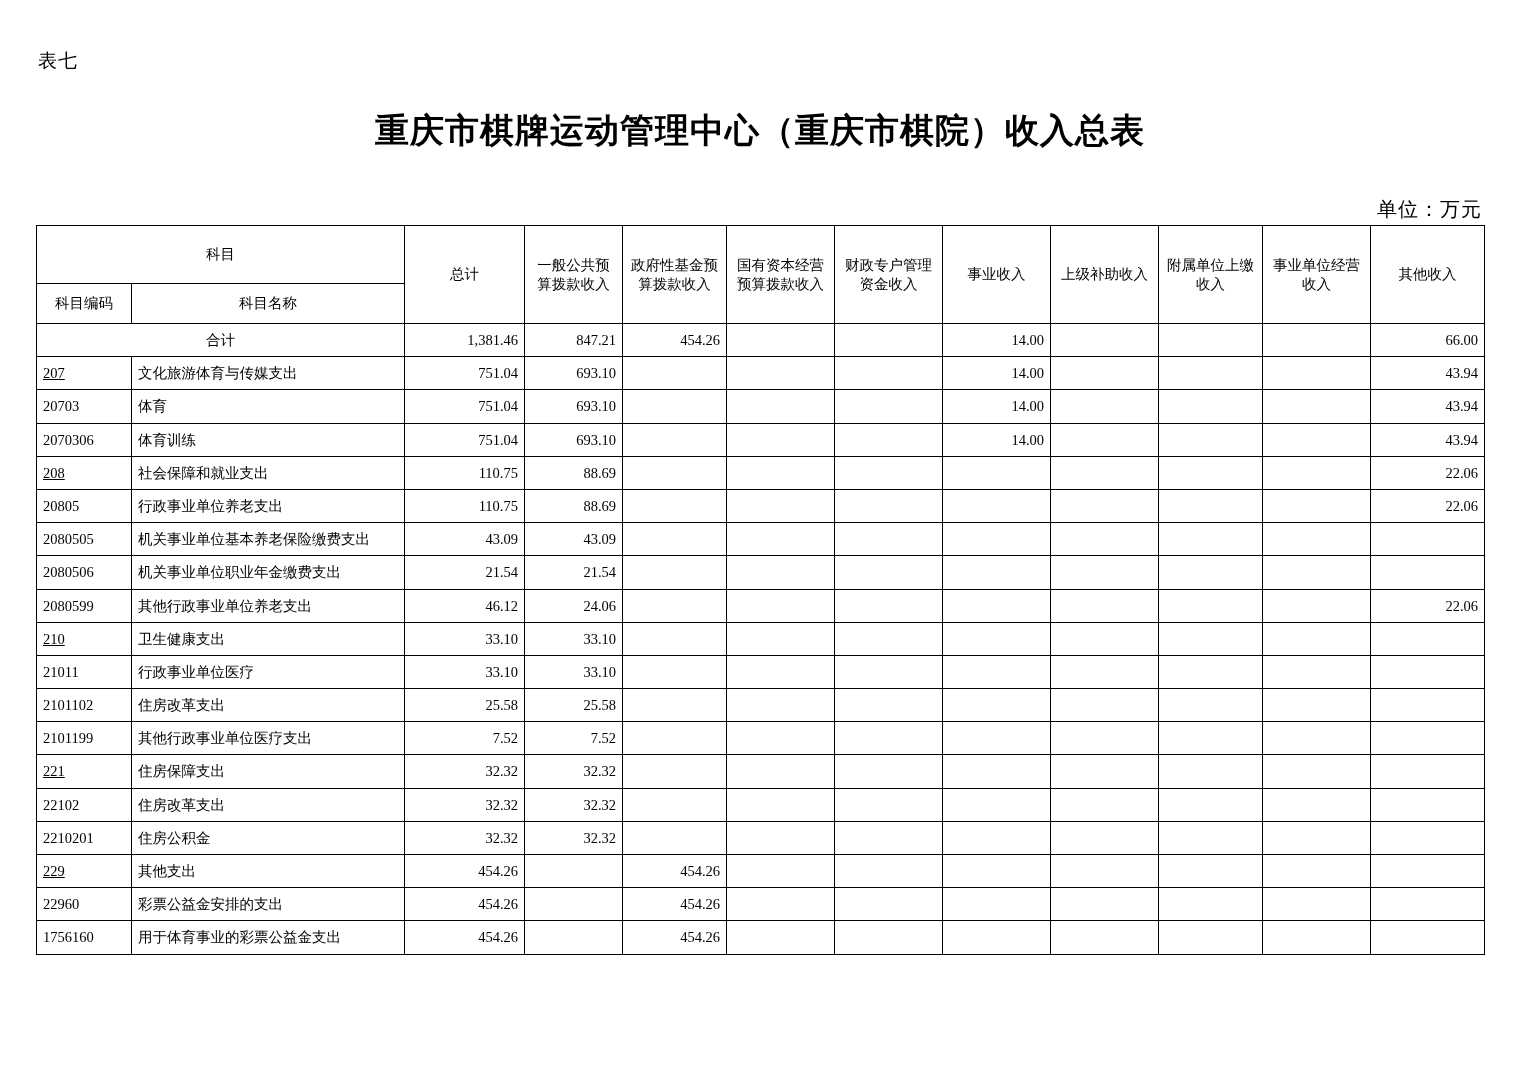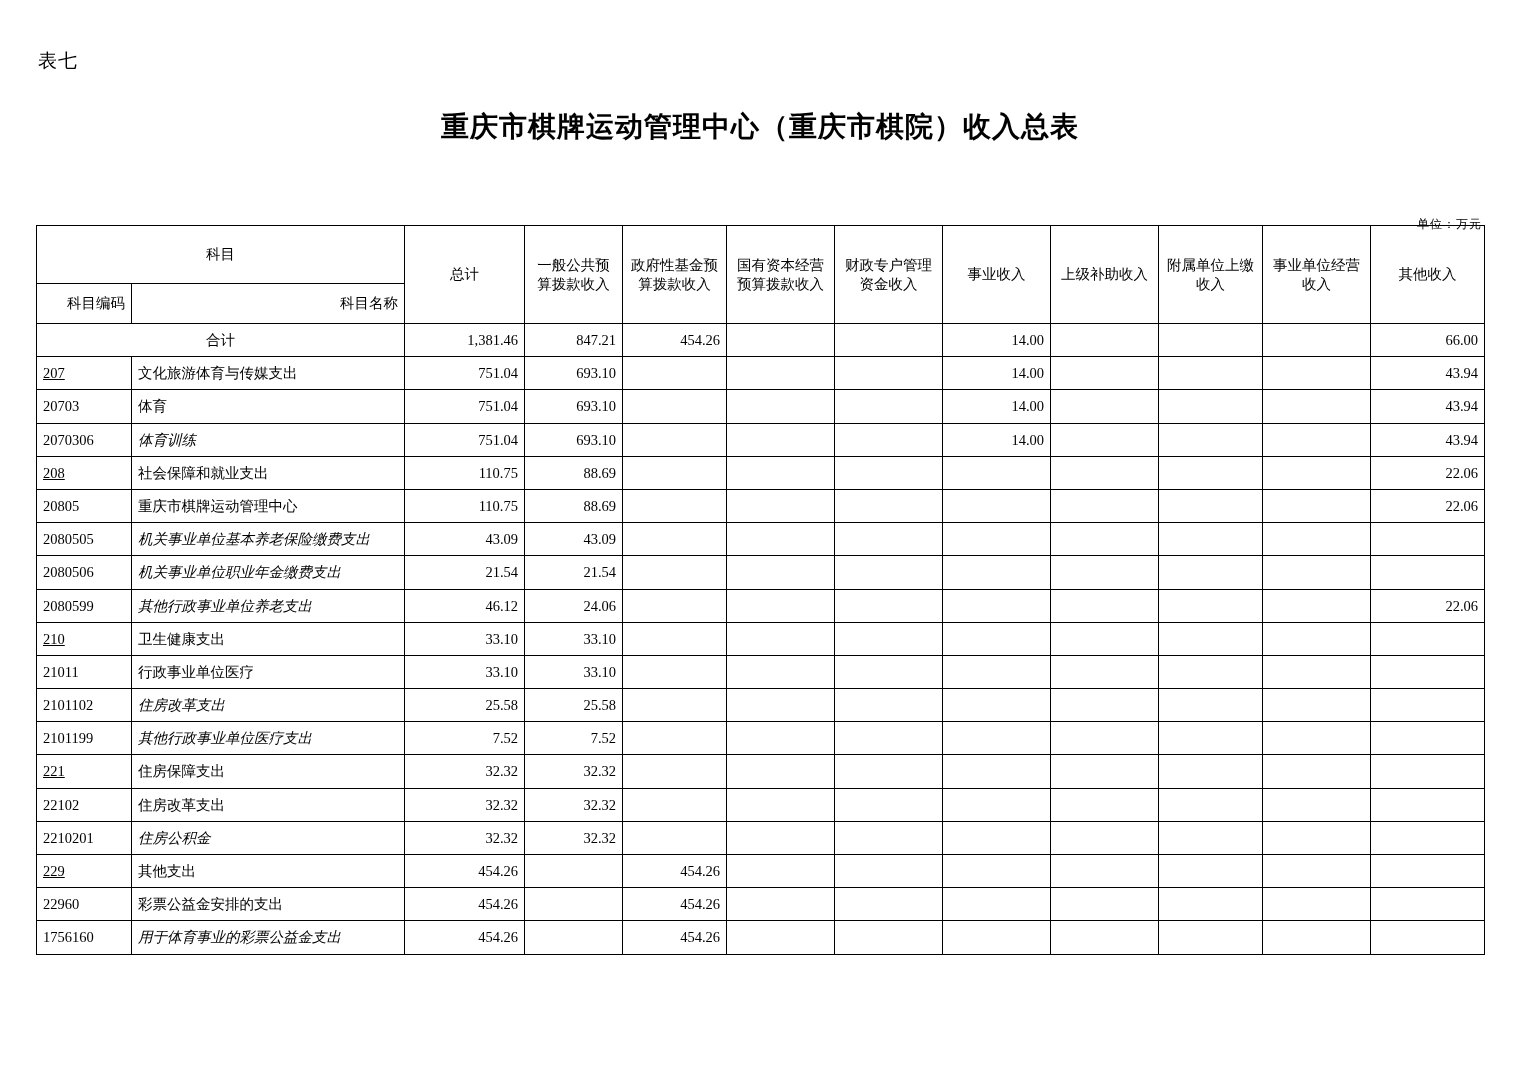--- a/index.html
+++ b/index.html
@@ -28,53 +28,52 @@
     font-size: 19px;
     font-family: "Liberation Serif", "DejaVu Serif", serif;
     letter-spacing: 1px;
   }
   .doc-title {
     position: absolute;
     left: 0;
     top: 108px;
     width: 1520px;
     text-align: center;
-    font-size: 28px;
+    font-size: 34px;
     font-weight: bold;
     letter-spacing: 1px;
     font-family: "Liberation Serif", "DejaVu Serif", serif;
   }
   .unit-label {
     position: absolute;
     right: 38px;
     top: 196px;
-    font-size: 12px;
+    font-size: 20px;
     letter-spacing: 1px;
-    margin-top: 20px;
   }
   table.main {
     position: absolute;
     left: 36px;
     top: 225px;
     border-collapse: collapse;
     width: 1448px;
     table-layout: fixed;
     padding-left: 13px;
   }
   table.main td, table.main th {
     border: 1px solid #000000;
     font-weight: normal;
     font-size: 14.5px;
     padding: 0 6px;
     vertical-align: middle;
     line-height: 1.25;
     box-sizing: border-box;
   }
   .hdr {
-    text-align: right;
+    text-align: center;
     font-size: 14.5px;
     height: 40px;
   }
   .hdr-subject {
     text-align: center;
     height: 58px;
     font-size: 15px;
   }
   .hdr-tall {
     height: 98px;
@@ -93,21 +92,21 @@
   .name {
     text-align: left;
     font-size: 14px;
   }
   .row td { height: 33.2px; }
   .total-row td { height: 33.2px; }
   .center { text-align: center; }
   
   .lvl0 { padding-left: 6px; }
   .lvl1 { padding-left: 18px; }
-  .lvl2 { padding-left: 30px; font-style: italic; }
+  .lvl2 { padding-left: 30px; }
   
   .cl0 { padding-left: 6px; text-decoration: underline; }
   .cl1 { padding-left: 14px; }
   .cl2 { padding-left: 20px; }
 </style>
 </head>
 <body>
 
 <div class="page">
 
@@ -216,21 +215,21 @@
           <td class="num"></td>
           <td class="num"></td>
           <td class="num"></td>
           <td class="num"></td>
           <td class="num"></td>
           <td class="num"></td>
           <td class="num">22.06</td>
         </tr>
         <tr class="row">
           <td class="code cl1">20805</td>
-          <td class="name lvl1">重庆市棋牌运动管理中心</td>
+          <td class="name lvl1">行政事业单位养老支出</td>
           <td class="num">110.75</td>
           <td class="num">88.69</td>
           <td class="num"></td>
           <td class="num"></td>
           <td class="num"></td>
           <td class="num"></td>
           <td class="num"></td>
           <td class="num"></td>
           <td class="num"></td>
           <td class="num">22.06</td>

